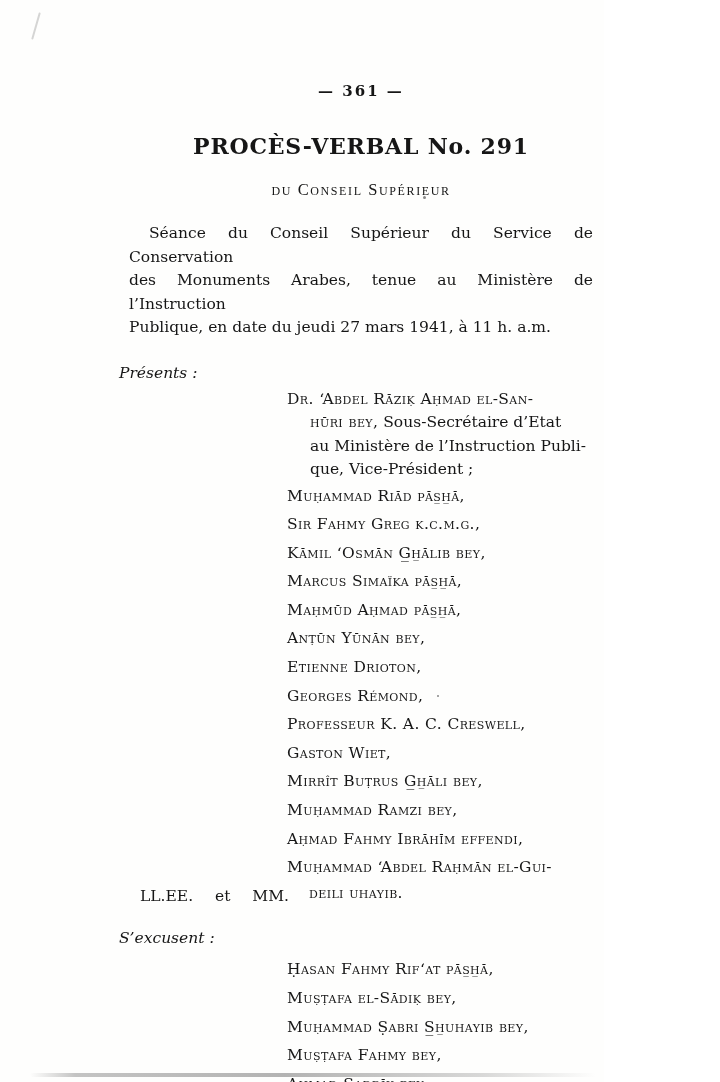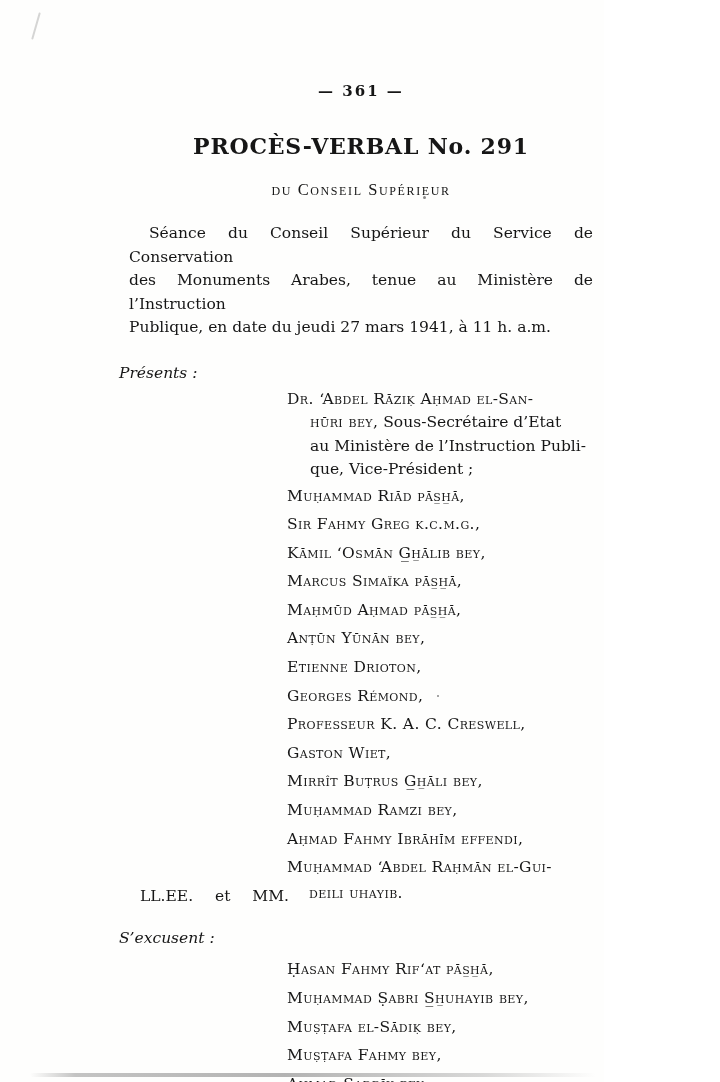--- a/index.html
+++ b/index.html
@@ -187,24 +187,24 @@
 
     <div class="section-label">S’excusent :</div>
 
     <div class="attendee-row excuses-row">
       <span class="prefix">LL.EE. et MM.</span>
       <ul class="names" id="excuses-names">
           <li>
             <div class="name-line sc">Ḥasan Fahmy Rif‘at pās̲h̲ā,</div>
           </li>
           <li>
+            <div class="name-line sc">Muṣṭafa el-Sādiḳ bey,</div>
+          </li>
+          <li>
             <div class="name-line sc">Muḥammad Ṣabri S̲h̲uhayib bey,</div>
-          </li>
-          <li>
-            <div class="name-line sc">Muṣṭafa el-Sādiḳ bey,</div>
           </li>
           <li>
             <div class="name-line sc">Muṣṭafa Fahmy bey,</div>
           </li>
           <li>
             <div class="name-line sc">Aḥmad Ṣaddīḳ bey.</div>
           </li>
         </ul>
     </div>
 

